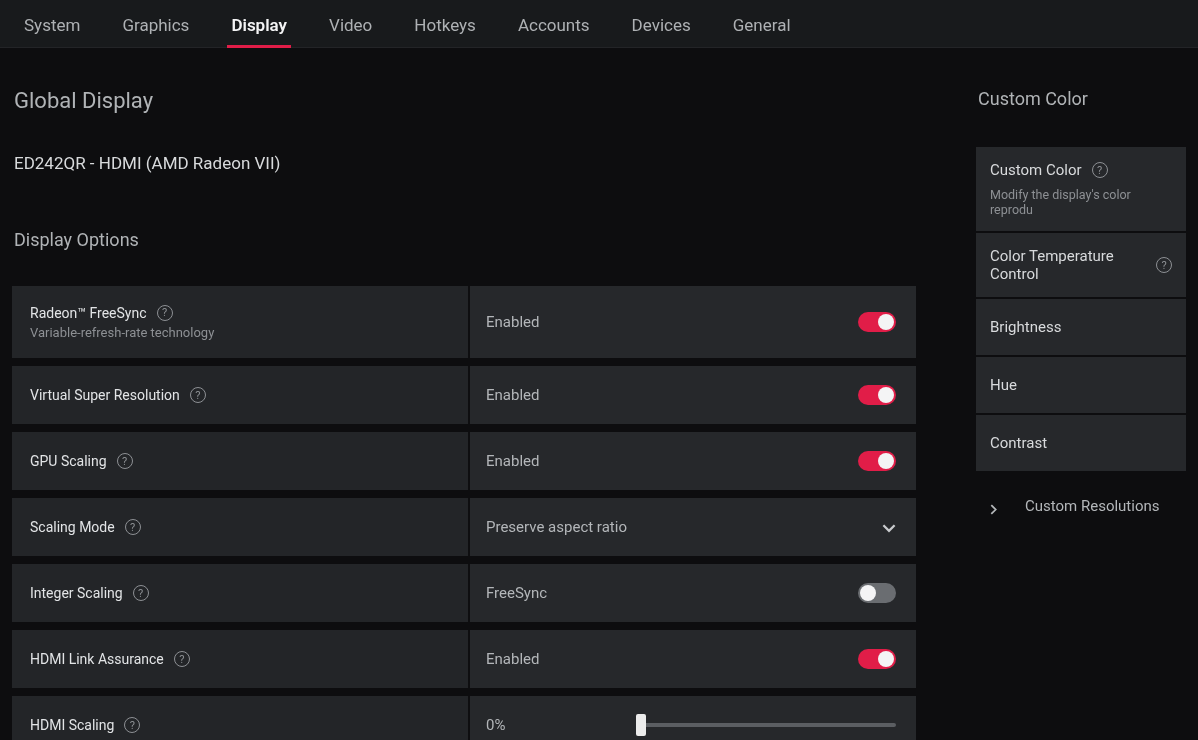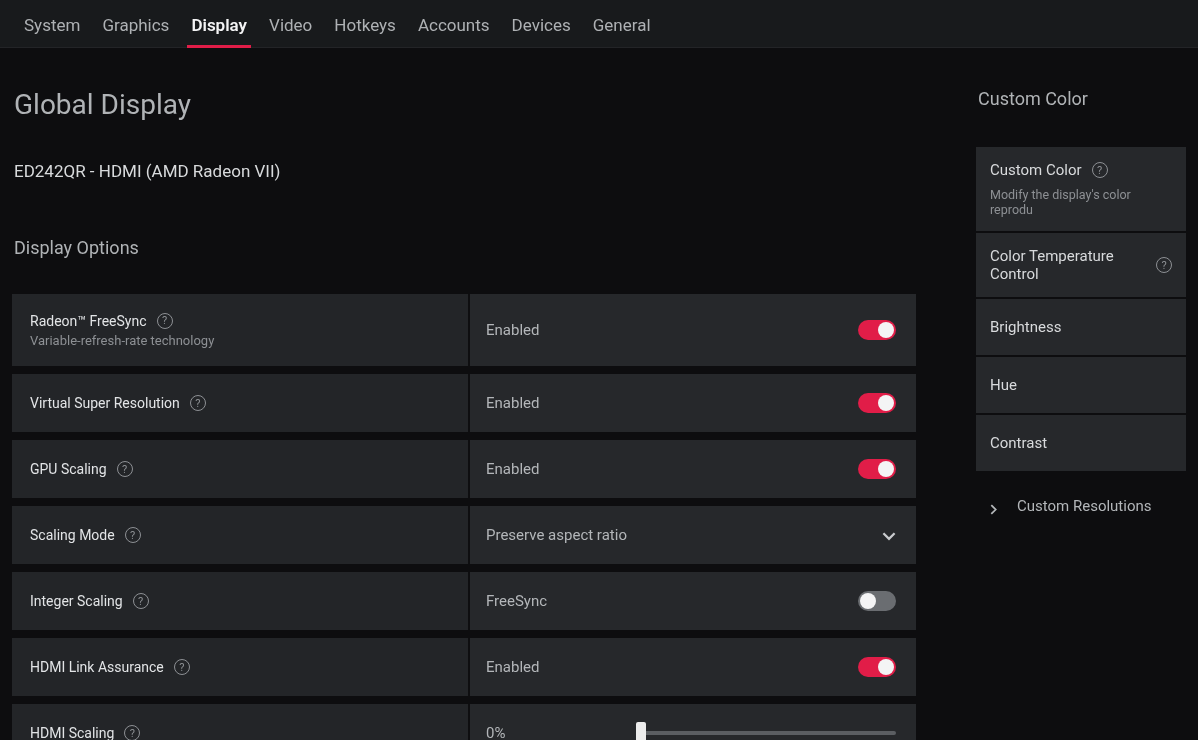--- a/index.html
+++ b/index.html
@@ -5,21 +5,21 @@
   * { box-sizing: border-box; margin: 0; padding: 0; font-family: -apple-system, "Segoe UI", Roboto, Arial, sans-serif; }
   body {
     width: 1198px;
     height: 740px;
     background: #0d0d0f;
     color: #d5d6d8;
     overflow: hidden;
   }
   .nav {
     display: flex;
-    gap: 14px;
+    gap: 34px;
     padding: 0 20px;
     height: 48px;
     align-items: center;
     background: #181a1c;
     border-bottom: 1px solid #232427;
   }
   .nav-item {
     font-size: 17px;
     color: #aeb1b4;
     padding: 12px 4px 10px 4px;
@@ -44,21 +44,21 @@
   }
   .main {
     flex: 1;
     max-width: 920px;
   }
   .side {
     width: 210px;
     flex-shrink: 0;
   }
   .h1 {
-    font-size: 28px;
+    font-size: 22px;
     color: #b0b3b6;
     padding-left: 2px;
     margin-bottom: 40px;
   }
   .deviceline {
     font-size: 17px;
     color: #d8dadc;
     padding-left: 2px;
     margin-bottom: 56px;
   }
@@ -178,21 +178,21 @@
     justify-content: center;
     min-height: 56px;
   }
   .side-row.tall { min-height: 66px; }
   .side-row .label-line .label { font-size: 15px; color: #d8dadc; }
   .side-row .sub { font-size: 12.5px; color: #8d9094; }
   .side-link {
     margin-top: 26px;
     display: flex;
     align-items: center;
-    gap: 18px;
+    gap: 26px;
     padding-left: 12px;
     font-size: 15px;
     color: #b3b6b9;
     cursor: pointer;
   }
   .side-link .chevron { width: 11px; height: 11px; }
 </style>
 </head>
 <body>
 

